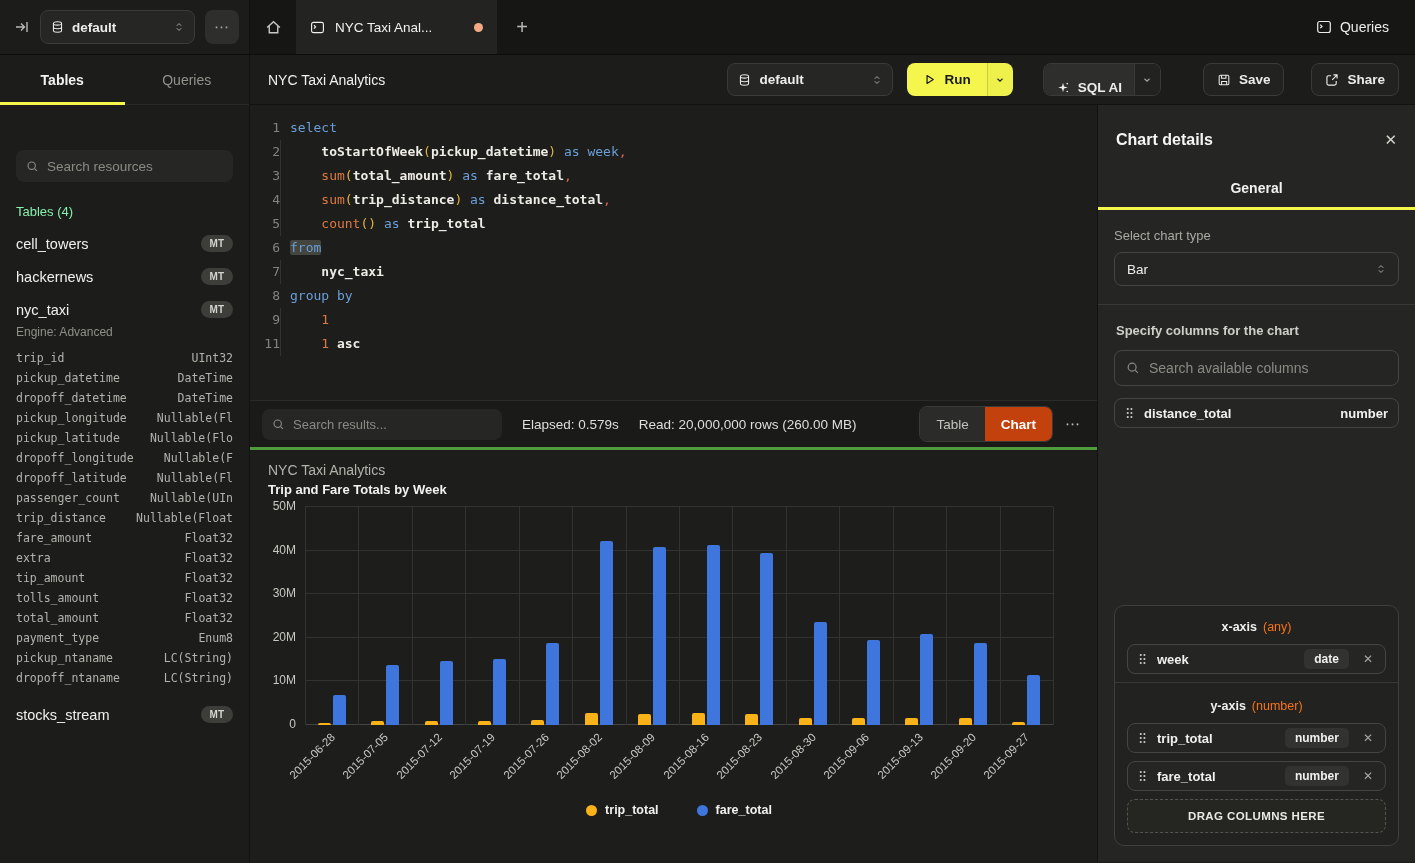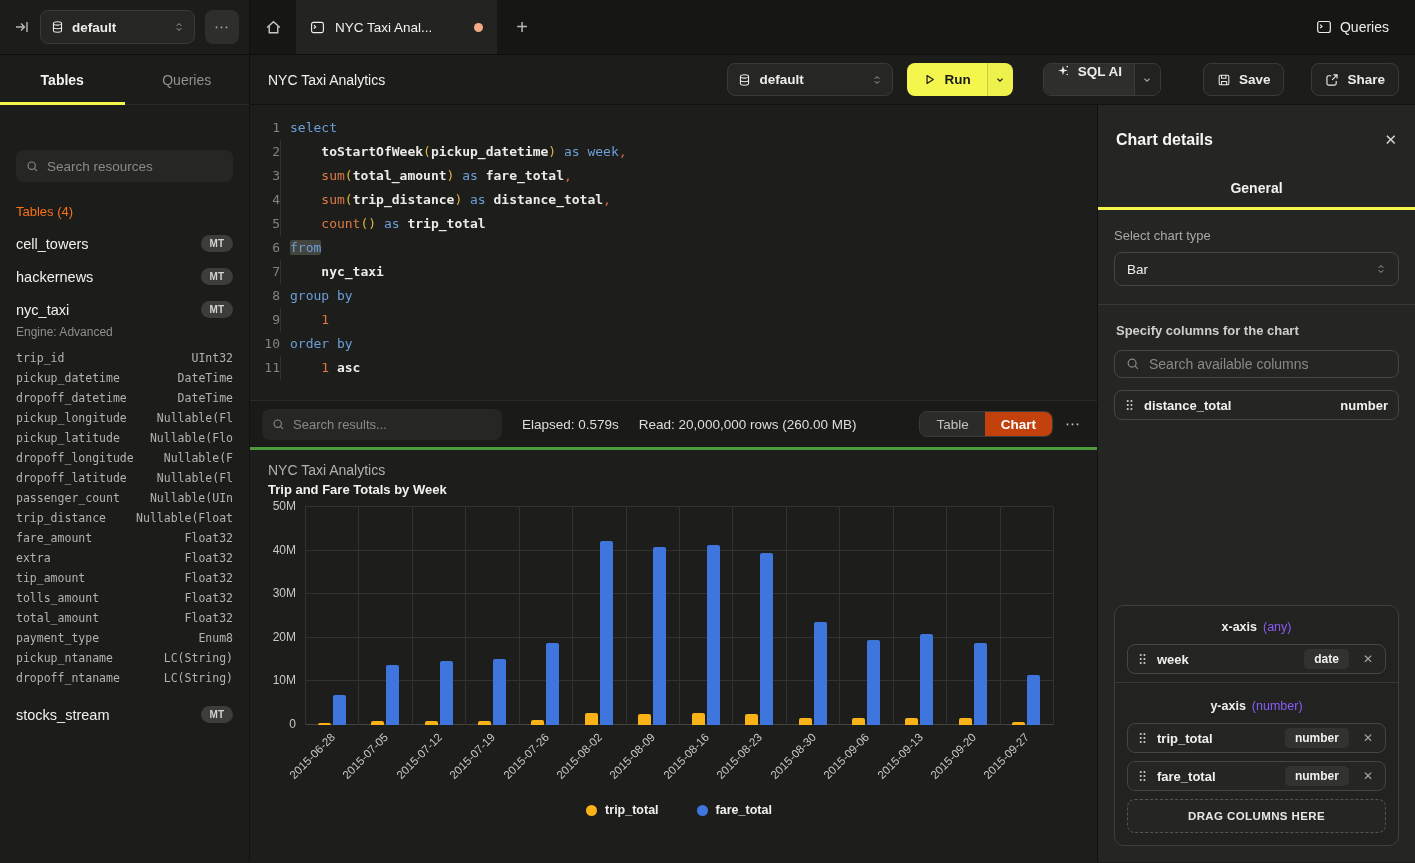--- a/index.html
+++ b/index.html
@@ -38,40 +38,40 @@
   .side-tabs { height:50px; display:flex; border-bottom:1px solid #2a2a27; }
   .side-tab { flex:1; display:flex; align-items:center; justify-content:center; font-size:14px; color:#92928d; position:relative; cursor:pointer; }
   .side-tab.active { color:#f2f2ef; font-weight:600; }
   .side-tab.active::after { content:""; position:absolute; left:0; right:0; bottom:-1px; height:3px; background:#f4f64e; }
   .side-scroll { padding:16px 16px 0 16px; overflow:hidden; }
   .new-table-btn { width:100%; height:34px; background:#f4f64e; color:#1a1a18; font-weight:600; font-size:13.5px;
     border:none; border-radius:8px; display:flex; align-items:center; justify-content:center; gap:8px; cursor:pointer; }
   .side-search { margin-top:29px; height:32px; background:#262624; border-radius:8px; display:flex; align-items:center; gap:8px; padding:0 10px; color:#8a8a85; }
   .side-search input { background:transparent; border:none; outline:none; color:#d5d5d0; font-size:13.5px; width:100%; font-family:"Liberation Sans",sans-serif; }
   .side-search input::placeholder { color:#8a8a85; }
-  .tables-header { margin-top:22px; font-size:13px; color:#f97316; }
+  .tables-header { margin-top:22px; font-size:13px; color:#86efac; }
   .table-item { display:flex; align-items:center; margin-top:16px; cursor:pointer; }
   .table-item .tname { font-size:14.5px; font-weight:500; color:#f0f0ed; }
   .badge { margin-left:auto; background:#3d3d3a; color:#d3d3cf; border-radius:10px; font-size:10px; font-weight:700; padding:3px 9px; }
   .engine-line { margin-top:7px; font-size:12px; color:#8f8f8a; }
   .columns { margin-top:9px; }
   .col-row { display:flex; justify-content:space-between; font-family:"DejaVu Sans Mono", monospace;
     font-size:11.5px; color:#b3b3ae; line-height:20px; white-space:nowrap; }
 
   
   .mh-title { font-size:14px; color:#f0f0ed; }
   .toolbar { margin-left:auto; display:flex; align-items:center; }
   .tb-select { width:166px; height:33px; background:#262624; border:1px solid #3a3a37; border-radius:8px;
     display:flex; align-items:center; gap:8px; padding:0 10px; font-size:13.5px; font-weight:600; }
   .tb-select .chev { margin-left:auto; color:#a7a7a2; }
   .run-btn { margin-left:14px; height:33px; display:flex; border-radius:8px; overflow:hidden; cursor:pointer; }
   .run-main { background:#f4f64e; color:#1a1a18; display:flex; align-items:center; gap:8px; padding:0 16px; font-weight:600; font-size:13.5px; }
   .run-chev { background:#eef04c; border-left:1px solid #caca3e; width:26px; display:flex; align-items:center; justify-content:center; color:#1a1a18; }
   .sqlai-btn { margin-left:30px; height:33px; display:flex; border-radius:8px; overflow:hidden; border:1px solid #3a3a37; cursor:pointer; }
-  .sqlai-main { background:#2e2e2c; display:flex; align-items:flex-start; gap:8px; padding:0 12px; font-weight:600; font-size:13.5px; }
+  .sqlai-main { background:#2e2e2c; display:flex; align-items:flex-end; gap:8px; padding:0 12px; font-weight:600; font-size:13.5px; }
   .sqlai-chev { background:#222220; border-left:1px solid #3a3a37; width:26px; display:flex; align-items:center; justify-content:center; color:#a7a7a2; }
   .ghost-btn { height:33px; background:#222220; border:1px solid #3a3a37; border-radius:8px; color:#ececea;
     display:flex; align-items:center; gap:8px; padding:0 13px; font-weight:600; font-size:13.5px; cursor:pointer; }
   .save-btn { margin-left:42px; }
   .share-btn { margin-left:27px; }
 
   
   .editor { height:295px; padding-top:11px; font-family:"DejaVu Sans Mono", monospace; font-size:13px; overflow:hidden; cursor:text; }
   .ed-line { display:flex; line-height:24px; }
   .gut { width:30px; flex:0 0 30px; text-align:right; color:#84847f; padding-right:0; }
@@ -85,21 +85,21 @@
   .tok-op { color:#d2694f; }
   .tok-num { color:#dd7a42; }
   .tok-hl { background:#45453f; border-radius:2px; }
 
   
   .results-bar { height:47px; background:#1a1a18; border-top:1px solid #2b2b28; display:flex; align-items:center; padding:0 16px 0 12px; }
   .res-search { width:240px; height:31px; background:#262624; border-radius:8px; display:flex; align-items:center; gap:8px; padding:0 10px; color:#8a8a85; }
   .res-search input { background:transparent; border:none; outline:none; color:#d5d5d0; font-size:13px; width:100%; font-family:"Liberation Sans",sans-serif; }
   .res-search input::placeholder { color:#8a8a85; }
   .stat { margin-left:20px; font-size:13.5px; color:#dededa; white-space:nowrap; }
-  .seg { margin-left:auto; display:flex; border:1px solid #3a3a37; border-radius:8px; overflow:hidden; height:26px; }
+  .seg { margin-left:auto; display:flex; border:1px solid #3a3a37; border-radius:8px; overflow:hidden; height:36px; }
   .seg-item { padding:0 16px; display:flex; align-items:center; font-size:13.5px; color:#c2c2bd; background:#2b2b29; cursor:pointer; }
   .seg-item.active { background:#c2410c; color:#ffffff; font-weight:600; }
   .res-more { margin-left:12px; color:#c2c2bd; font-size:15px; letter-spacing:1px; cursor:pointer; }
 
   
   .chart-section { flex:1; border-top:3px solid #4e9b3c; padding:12px 0 0 0; display:flex; flex-direction:column; min-height:0; }
   .chart-title { padding-left:18px; font-size:14px; color:#b2b2ad; }
   .chart-subtitle { padding-left:18px; margin-top:4px; font-size:13px; font-weight:700; color:#f2f2ef; }
   .plot { position:relative; margin:10px 44px 0 55px; height:218px; }
   .hgrid { position:absolute; left:0; right:0; height:1px; background:#32322e; }
@@ -126,32 +126,32 @@
   .rp-tab { flex:1; text-align:center; padding:11px 0 13px 0; font-size:14px; color:#92928d; position:relative; cursor:pointer; }
   .rp-tab.active { color:#f2f2ef; font-weight:600; }
   .rp-tab.active::after { content:""; position:absolute; left:0; right:0; bottom:-1px; height:3px; background:#f4f64e; }
   .rp-body { padding:18px 16px 0 16px; flex:1; display:flex; flex-direction:column; min-height:0; }
   .rp-label { font-size:13px; color:#a8a8a3; }
   .rp-select { margin-top:9px; height:34px; border:1px solid #454542; border-radius:8px; display:flex; align-items:center;
     padding:0 12px; font-size:13.5px; color:#f0f0ed; cursor:pointer; }
   .rp-select .chev { margin-left:auto; color:#a7a7a2; }
   .rp-divider { height:1px; background:#383835; margin:18px -16px 0 -16px; }
   .rp-sub { margin-top:18px; font-size:13px; font-weight:600; color:#cfcfca; padding-left:2px; }
-  .rp-search { margin-top:12px; height:28px; border:1px solid #454542; border-radius:8px; display:flex; align-items:center; gap:9px; padding:0 11px; color:#8a8a85; }
+  .rp-search { margin-top:12px; height:36px; border:1px solid #454542; border-radius:8px; display:flex; align-items:center; gap:9px; padding:0 11px; color:#8a8a85; }
   .rp-search input { background:transparent; border:none; outline:none; color:#d5d5d0; font-size:14px; width:100%; font-family:"Liberation Sans",sans-serif; }
   .rp-search input::placeholder { color:#8a8a85; }
   .col-pill { margin-top:12px; height:30px; border:1px solid #454542; border-radius:8px; display:flex; align-items:center; gap:10px; padding:0 10px; cursor:grab; }
   .col-pill .drag { color:#cfcfca; }
   .col-pill .cname { font-size:13px; font-weight:600; color:#f0f0ed; }
   .col-pill .ctype { margin-left:auto; font-size:13px; font-weight:700; color:#f0f0ed; }
   .axes-box { margin:12px 0 16px 0; border:1px solid #3f3f3c; border-radius:10px; background:#222220; padding:12px 12px 0 12px; }
   .axes-box.topgap { margin-top:auto; }
   .axis-head { text-align:center; font-size:12.5px; color:#f0f0ed; padding:2px 0 10px 0; }
   .axis-head b { font-weight:700; }
-  .axis-head span { margin-left:6px; font-weight:400; color:#8b5cf6; }
+  .axis-head span { margin-left:6px; font-weight:400; color:#f97316; }
   .axis-row { height:30px; border:1px solid #454542; border-radius:8px; background:#252523; display:flex; align-items:center; gap:10px; padding:0 8px 0 10px; margin-bottom:8px; cursor:grab; }
   .axis-row .drag { color:#cfcfca; }
   .axis-row .aname { font-size:13px; font-weight:600; color:#f0f0ed; }
   .axis-row .atype { margin-left:auto; background:#323230; border-radius:5px; padding:3px 10px; font-size:12px; font-weight:700; color:#f0f0ed; }
   .axis-row .ax { color:#a7a7a2; font-size:12px; padding:0 4px; cursor:pointer; }
   .axes-split { height:1px; background:#383835; margin:8px -12px 14px -12px; }
   .drop-zone { border:1px dashed #55554f; border-radius:8px; background:#252522; height:34px; display:flex; align-items:center; justify-content:center;
     font-size:11.5px; font-weight:700; letter-spacing:0.4px; color:#e8e8e4; margin-bottom:12px; }
 </style>
 </head>
@@ -427,24 +427,20 @@
             </div>
             <div class="ed-line">
               <span class="gut">8</span>
               <span class="code"><span class="tok-kw">group by</span></span>
             </div>
             <div class="ed-line">
               <span class="gut">9</span>
               <span class="code ind"><span class="tok-pl">    </span><span class="tok-num">1</span></span>
             </div>
             <div class="ed-line">
-              <span class="gut">10</span>
-              <span class="code"><span class="tok-kw">order by</span></span>
-            </div>
-            <div class="ed-line">
               <span class="gut">11</span>
               <span class="code ind"><span class="tok-pl">    </span><span class="tok-num">1</span><span class="tok-pl"> </span><span class="tok-id">asc</span></span>
             </div>
           </div>
 
         <div class="results-bar">
           <div class="res-search">
             <span>
                 <svg width="13" height="13" viewBox="0 0 16 16" fill="none" stroke="currentColor" stroke-width="1.4">
                   <circle cx="7" cy="7" r="4.5"></circle>

